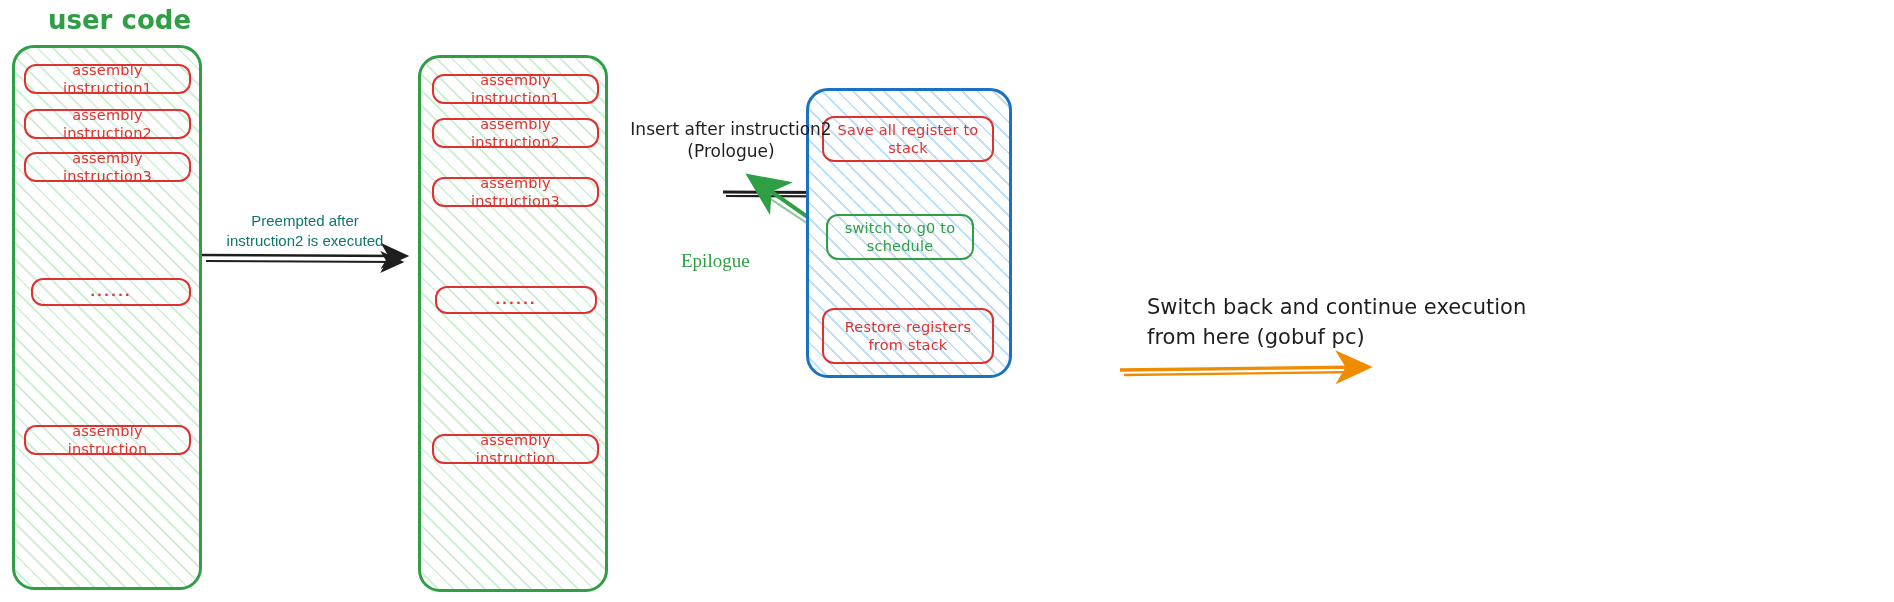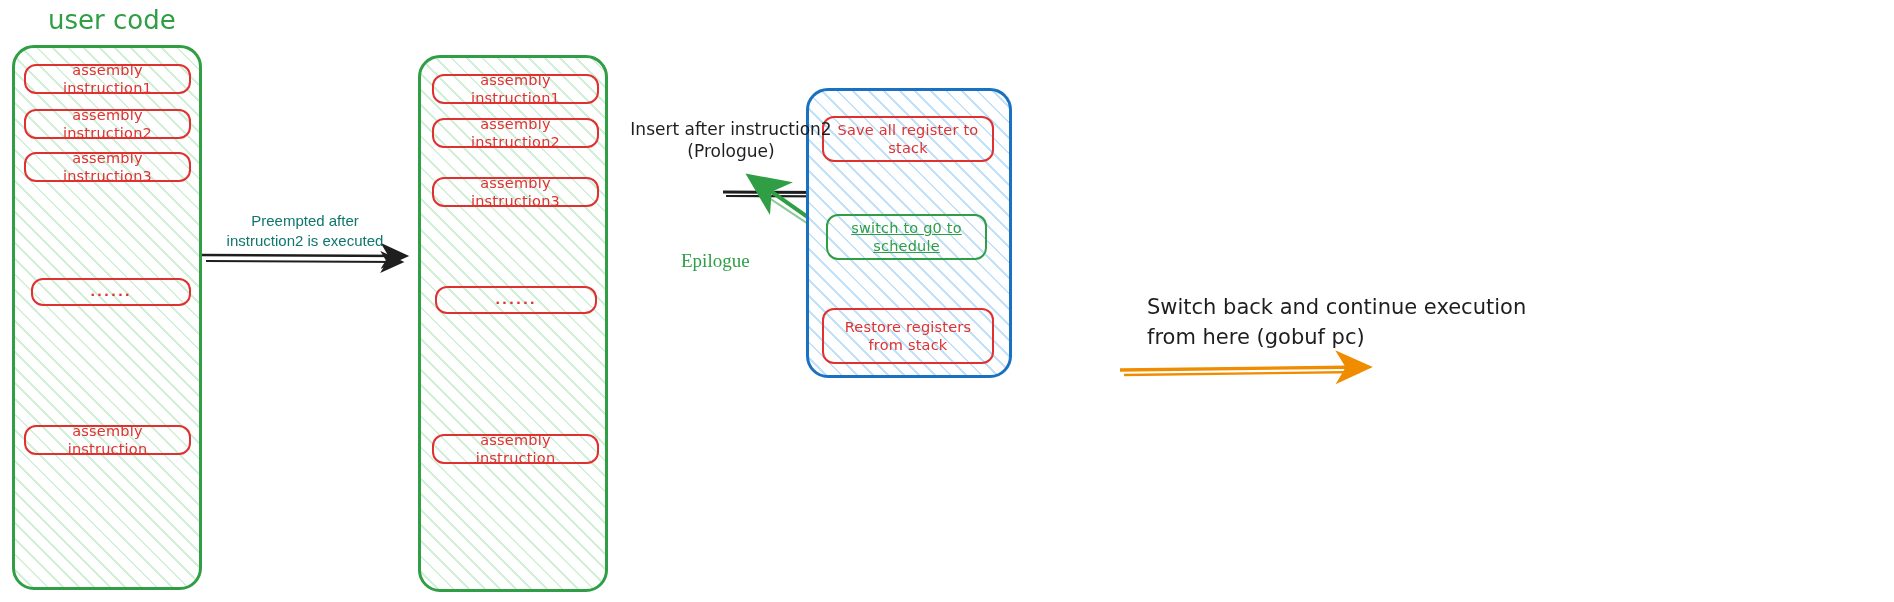--- a/index.html
+++ b/index.html
@@ -143,42 +143,42 @@
     <path d="M1000,352 L752,178" stroke="#2f9e44" stroke-width="4" fill="none" marker-end="url(#arrow-green)"></path>
     <path d="M1010,358 L757,190" stroke="#2f9e44" stroke-width="2" fill="none" opacity="0.55"></path>
   </g>
 
   <g>
     <path d="M1120,370 L1366,367" stroke="#f08c00" stroke-width="3.4" fill="none" marker-end="url(#arrow-orange)"></path>
     <path d="M1124,375 L1360,372" stroke="#f08c00" stroke-width="2.4" fill="none"></path>
   </g>
 </svg>
 
-<div class="label title" style="left:48px; top:4px; width:300px;">user code</div>
+<div class="label title" style="left:48px; top:4px; width:300px;font-weight:bold;">user code</div>
 
 <div class="col-box" style="left:12px; top:45px; width:190px; height:545px;">
 </div>
 <div class="pill" style="left:24px; top:64px; width:167px; height:30px;">assembly instruction1</div>
 <div class="pill" style="left:24px; top:109px; width:167px; height:30px;">assembly instruction2</div>
 <div class="pill" style="left:24px; top:152px; width:167px; height:30px;">assembly instruction3</div>
 <div class="pill dots" style="left:31px; top:278px; width:160px; height:28px;">......</div>
 <div class="pill" style="left:24px; top:425px; width:167px; height:30px;">assembly instruction</div>
 
 <div class="col-box" style="left:418px; top:55px; width:190px; height:537px;">
 </div>
 <div class="pill" style="left:432px; top:74px; width:167px; height:30px;">assembly instruction1</div>
 <div class="pill" style="left:432px; top:118px; width:167px; height:30px;">assembly instruction2</div>
 <div class="pill" style="left:432px; top:177px; width:167px; height:30px;">assembly instruction3</div>
 <div class="pill dots" style="left:435px; top:286px; width:162px; height:28px;">......</div>
 <div class="pill" style="left:432px; top:434px; width:167px; height:30px;">assembly instruction</div>
 
 <div class="col-box blue" style="left:806px; top:88px; width:206px; height:290px;">
 </div>
 <div class="pill" style="left:822px; top:116px; width:172px; height:46px;">Save all register to stack</div>
-<div class="pill green" style="left:826px; top:214px; width:161px; height:46px;text-decoration:underline;">switch to g0 to schedule</div>
+<div class="pill green" style="left:826px; top:214px; width:148px; height:46px;">switch to g0 to schedule</div>
 <div class="pill" style="left:822px; top:308px; width:172px; height:56px;">Restore registers from stack</div>
 
 <div class="label mono" style="left:205px; top:211px; width:200px;">Preempted after
 instruction2 is executed</div>
 
 <div class="label hand" style="left:608px; top:118px; width:230px;margin-left:8px;">Insert after instruction2
 (Prologue)</div>
 
 <div class="label epilogue" style="left:681px; top:249px; width:150px;">Epilogue</div>
 

